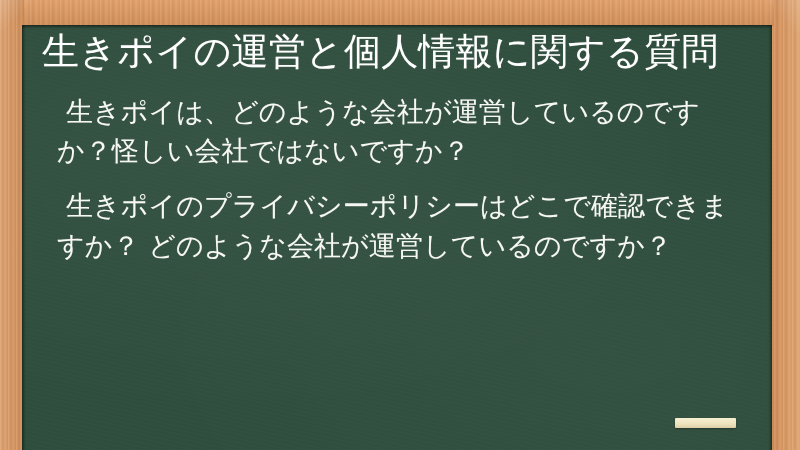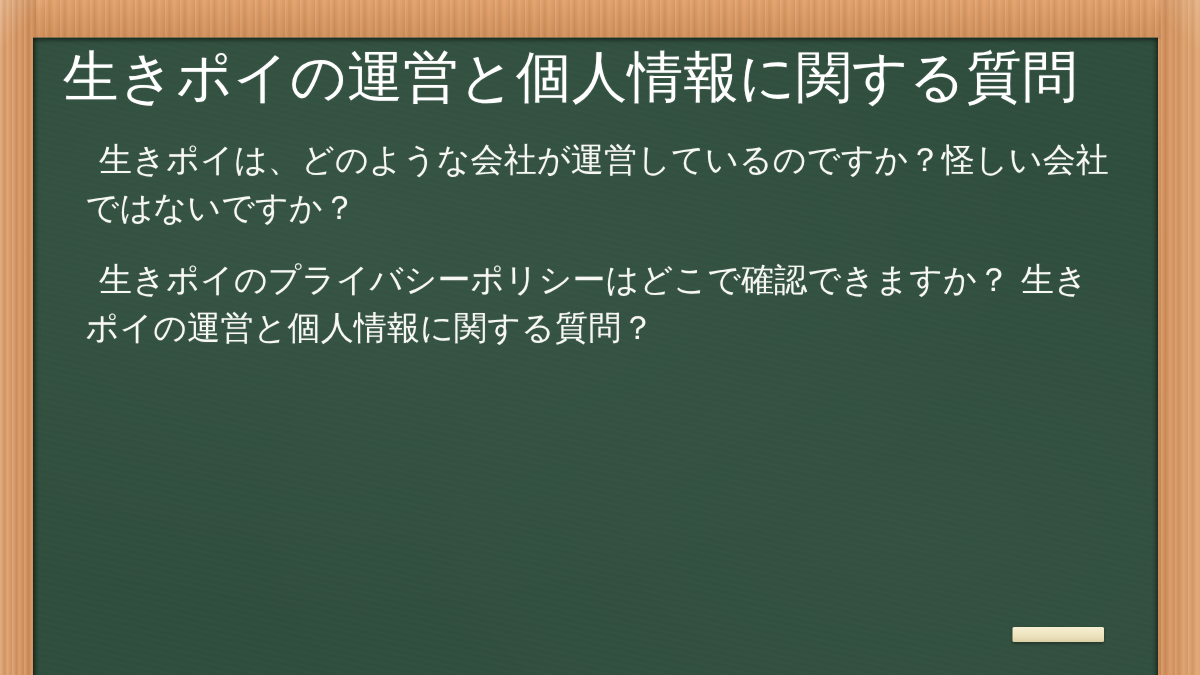--- a/index.html
+++ b/index.html
@@ -137,21 +137,21 @@
     padding-left: 10px;
     text-shadow: 0 0 1px rgba(255,255,255,0.25);
   }
   .qlist {
     margin: 16px 0 0 0;
     padding: 0;
     list-style: none;
   }
   .qitem {
     color: #f7f7f4;
-    font-size: 22px;
+    font-size: 27px;
     font-weight: 400;
     line-height: 1.46;
     letter-spacing: 0.1px;
     margin: 0 0 16px 0;
     padding-left: 25px;
     text-indent: 9px;
     text-shadow: 0 0 1px rgba(255,255,255,0.2);
   }
 
   
@@ -180,21 +180,21 @@
 
   <div class="board">
     <div class="board-texture"></div>
 
     <div class="content">
 
       <h1 class="title">生きポイの運営と個人情報に関する質問</h1>
 
       <ul class="qlist">
         <li class="qitem">生きポイは、どのような会社が運営しているのですか？怪しい会社ではないですか？</li>
-        <li class="qitem">生きポイのプライバシーポリシーはどこで確認できますか？ 生きポイの運営と個人情報に関する質問？</li>
+        <li class="qitem">生きポイのプライバシーポリシーはどこで確認できますか？ どのような会社が運営しているのですか？</li>
       </ul>
 
     </div>
   </div>
 
   <div class="chalk"></div>
 
 </div>
 
 </body></html>

